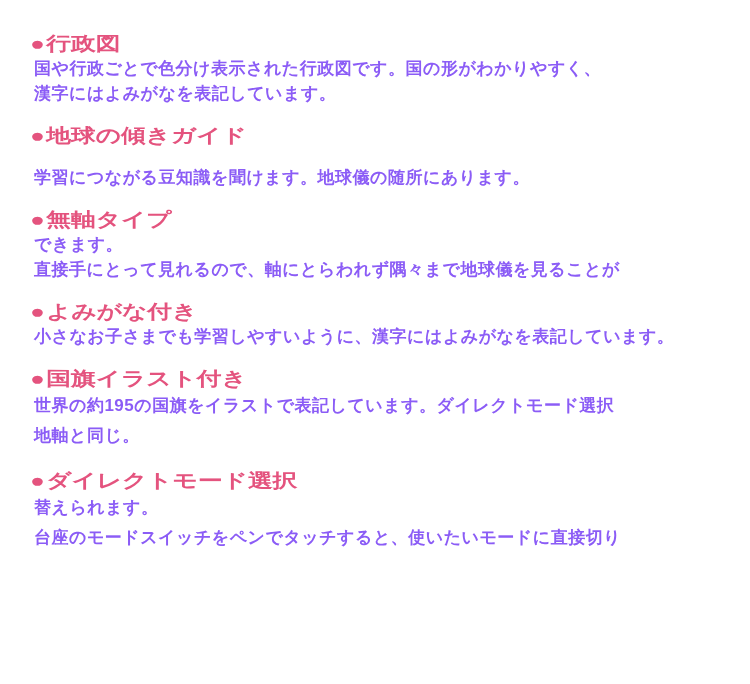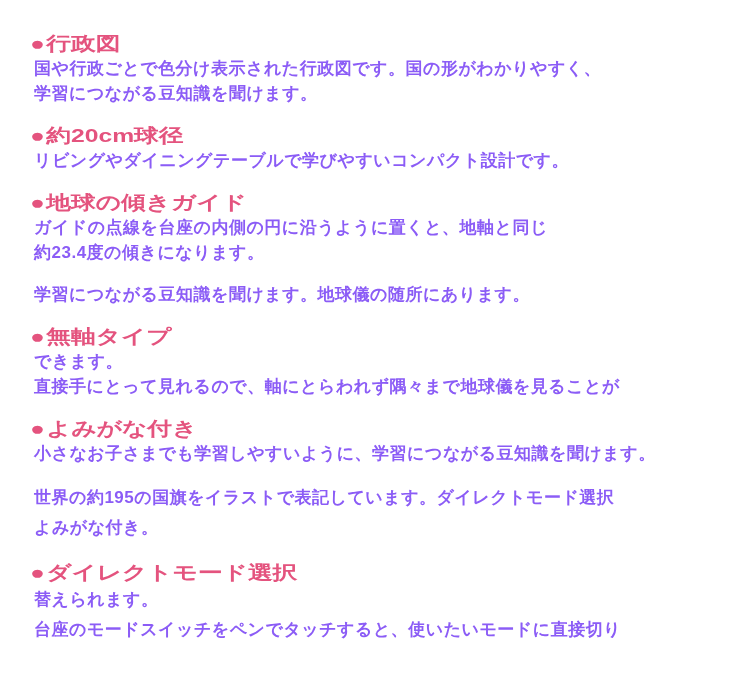--- a/index.html
+++ b/index.html
@@ -63,64 +63,55 @@
 </style>
 </head>
 <body>
 
 <div class="page">
 
   <section class="feature">
     <h2 class="feature-title"><span class="title-stretch"><span class="bullet">●</span><span>行政図</span></span></h2>
     <div class="feature-body">
       <p>国や行政ごとで色分け表示された行政図です。国の形がわかりやすく、</p>
-      <p>学習につながる豆知識を聞けます。</p>
+      <p>漢字にはよみがなを表記しています。</p>
     </div>
   </section>
 
-  <section class="feature">
-    <h2 class="feature-title"><span class="title-stretch"><span class="bullet">●</span><span>約20cm球径</span></span></h2>
-    <div class="feature-body">
-      <p>リビングやダイニングテーブルで学びやすいコンパクト設計です。</p>
-    </div>
-  </section>
 
   <section class="feature">
     <h2 class="feature-title"><span class="title-stretch"><span class="bullet">●</span><span>地球の傾きガイド</span></span></h2>
-    <div class="feature-body">
-      <p>ガイドの点線を台座の内側の円に沿うように置くと、地軸と同じ</p>
-      <p>約23.4度の傾きになります。</p>
-    </div>
   </section>
 
   <section class="feature">
     <div class="feature-body">
       <p>学習につながる豆知識を聞けます。地球儀の随所にあります。</p>
     </div>
   </section>
 
   <section class="feature">
     <h2 class="feature-title"><span class="title-stretch"><span class="bullet">●</span><span>無軸タイプ</span></span></h2>
     <div class="feature-body">
       <p>できます。</p>
       <p>直接手にとって見れるので、軸にとらわれず隅々まで地球儀を見ることが</p>
     </div>
   </section>
 
   <section class="feature">
     <h2 class="feature-title"><span class="title-stretch"><span class="bullet">●</span><span>よみがな付き</span></span></h2>
     <div class="feature-body">
-      <p>小さなお子さまでも学習しやすいように、学習につながる豆知識を聞けます。</p>
+      <p>小さなお子さまでも学習しやすいように、漢字にはよみがなを表記しています。</p>
     </div>
   </section>
 
   <section class="feature loose">
+    <h2 class="feature-title"><span class="title-stretch"><span class="bullet">●</span><span>国旗イラスト付き</span></span></h2>
     <div class="feature-body">
       <p>世界の約195の国旗をイラストで表記しています。ダイレクトモード選択</p>
-      <p>よみがな付き。</p>
+      <p>地軸と同じ。</p>
     </div>
   </section>
 
   <section class="feature loose extra-gap">
     <h2 class="feature-title"><span class="title-stretch"><span class="bullet">●</span><span>ダイレクトモード選択</span></span></h2>
     <div class="feature-body">
       <p>替えられます。</p>
       <p>台座のモードスイッチをペンでタッチすると、使いたいモードに直接切り</p>
     </div>
   </section>

